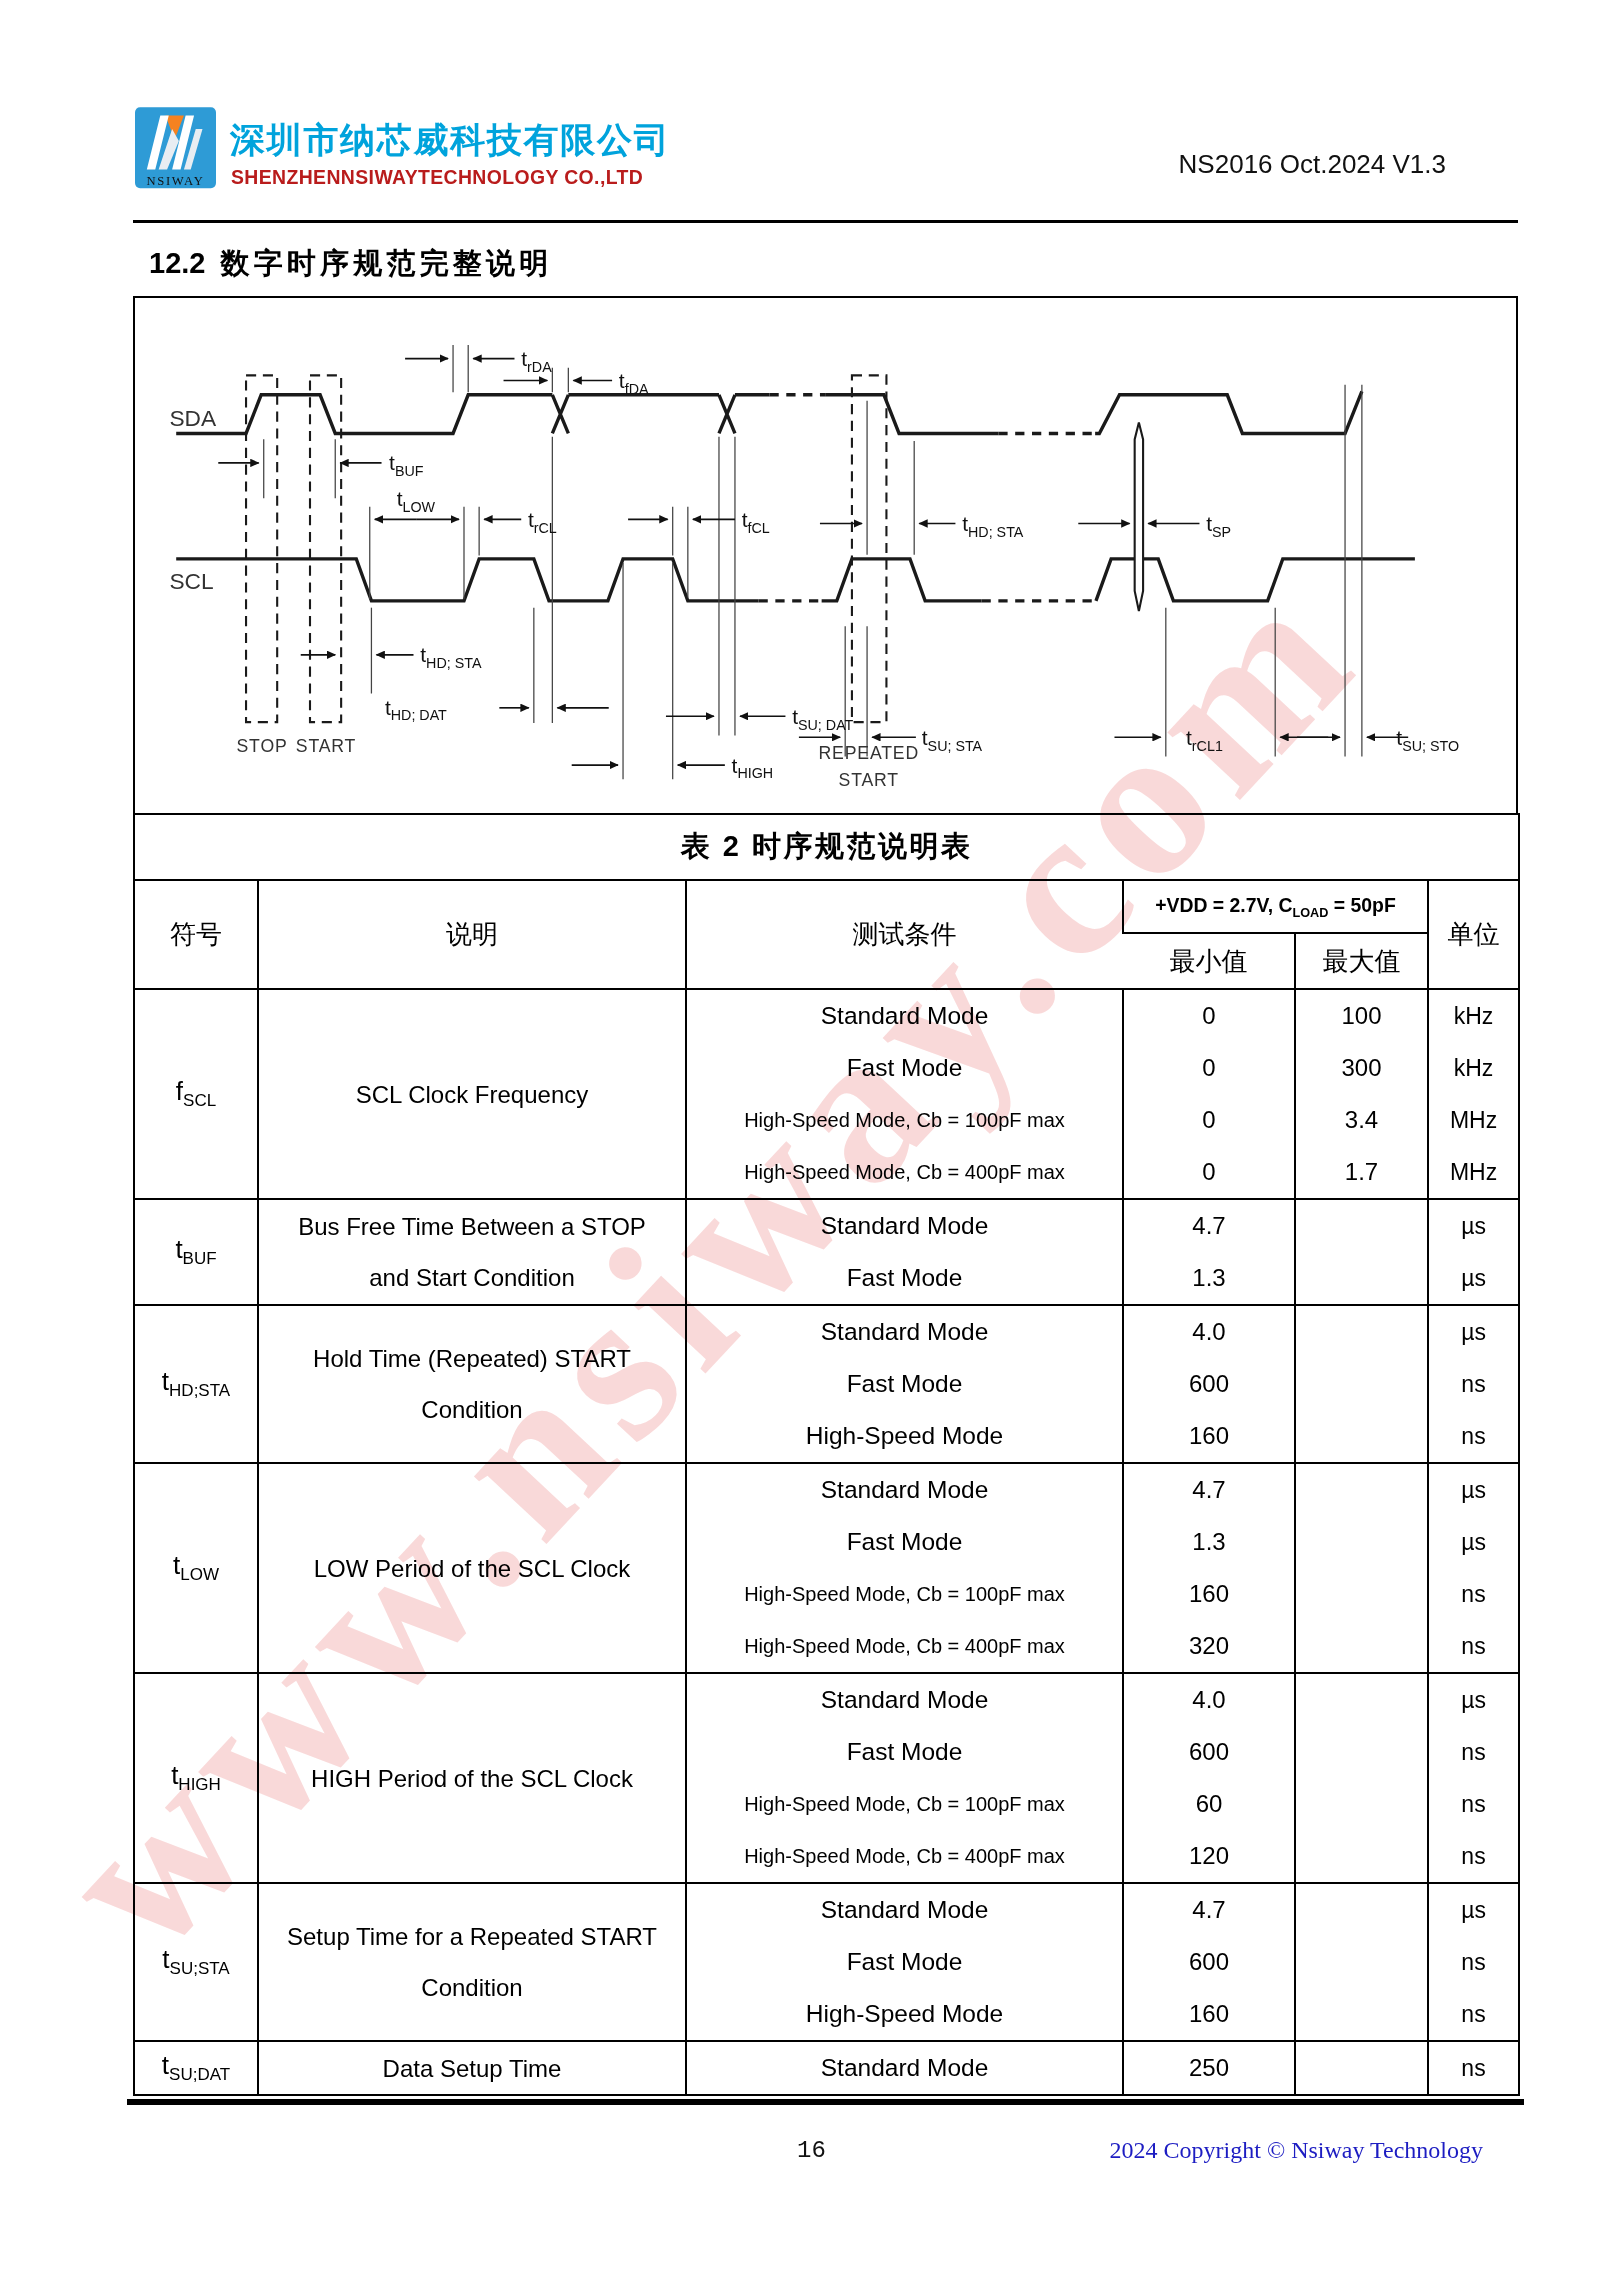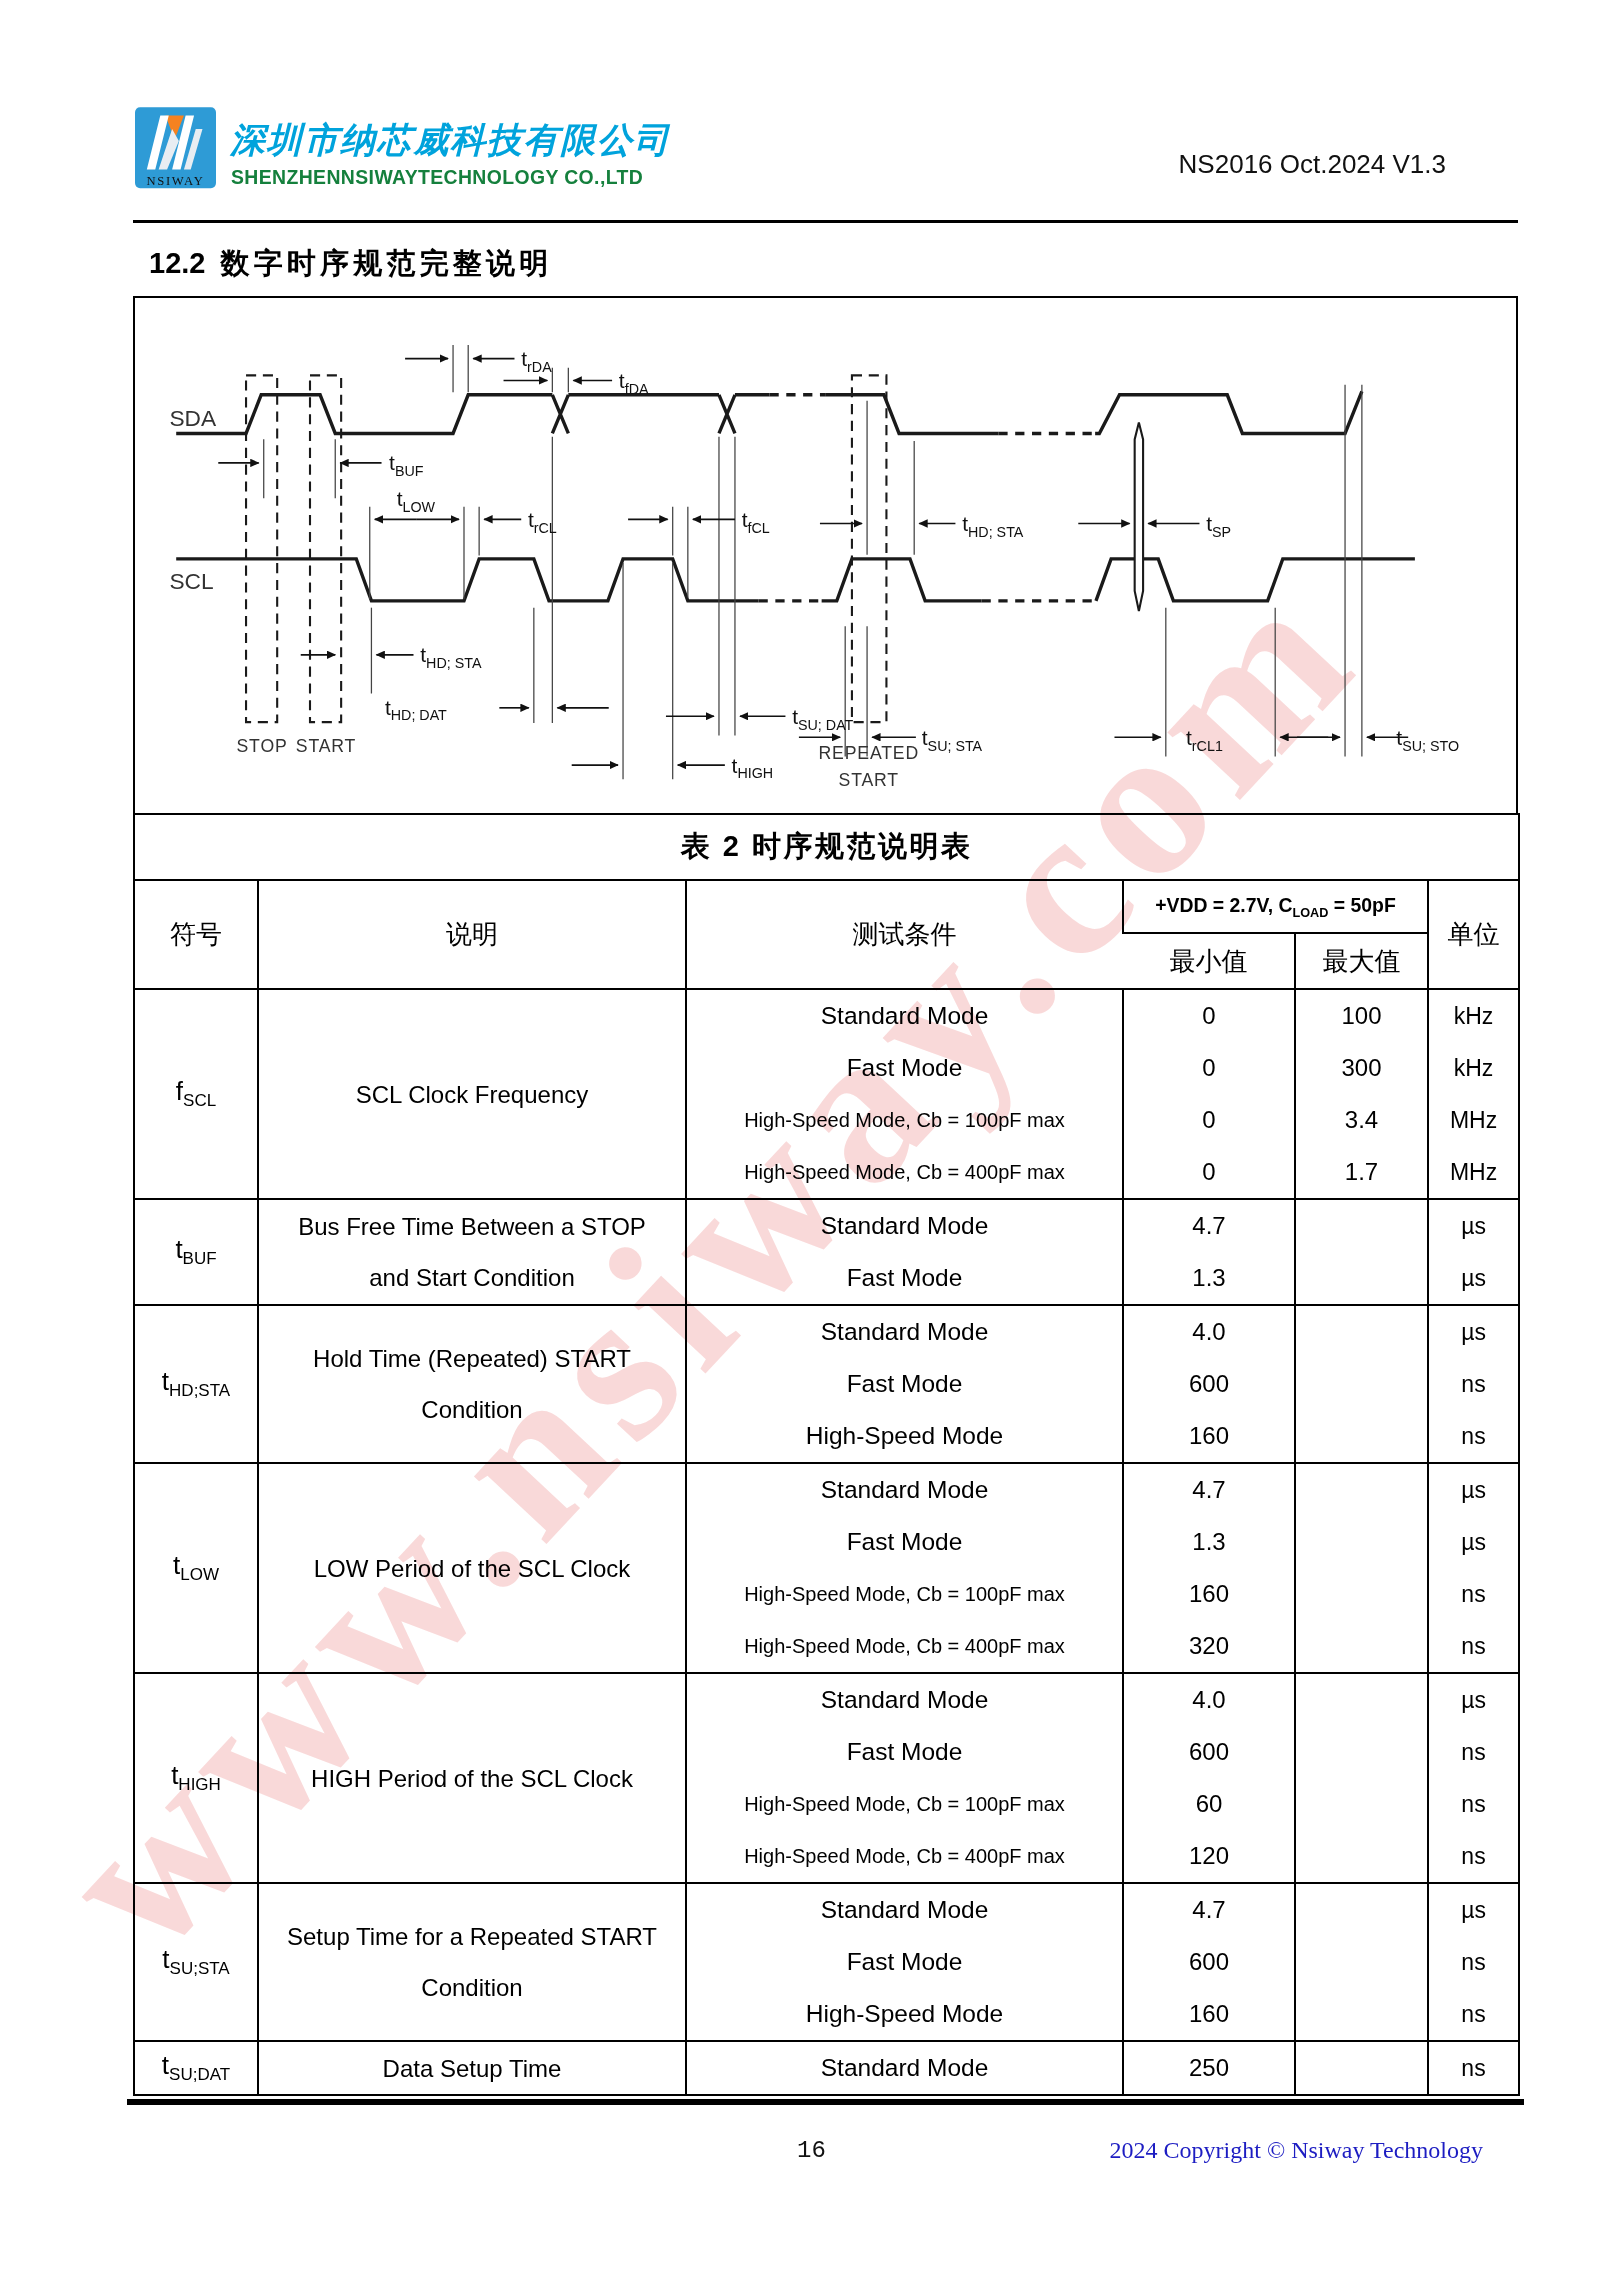--- a/index.html
+++ b/index.html
@@ -10,21 +10,21 @@
   
   .watermark{
     position:absolute;left:101px;top:1792px;z-index:0;white-space:nowrap;
     font-family:"Liberation Serif",serif;font-weight:bold;
     font-size:216px;letter-spacing:15px;color:rgba(235,128,128,0.30);
     transform:rotate(-47deg);transform-origin:left center;pointer-events:none;
   }
   .content{position:relative;z-index:1;}
   
   .hdr-logo{position:absolute;left:135px;top:107px;width:81px;height:83px;}
-  .hdr-cn{position:absolute;left:230px;top:117px;font-size:35px;font-weight:bold;color:#00A3DC;letter-spacing:1.7px;font-style:italic;}
+  .hdr-cn{position:absolute;left:230px;top:117px;font-size:35px;font-weight:bold;color:#00A3DC;letter-spacing:1.7px;}
   .hdr-en{position:absolute;left:231px;top:166px;font-size:19.4px;font-weight:bold;color:#00A3DC;letter-spacing:0.4px;}
   .hdr-doc{position:absolute;right:177px;top:149px;font-size:26px;font-weight:normal;color:#111;}
   .hdr-rule{position:absolute;left:133px;top:220px;width:1385px;height:3.4px;background:#000;}
   
   .sec-head{position:absolute;left:133px;top:244px;font-size:29px;font-weight:bold;color:#000;margin-left:16px;}
   .sec-head .cjk{letter-spacing:4.2px;margin-left:15px;}
   
   .diagram-box{position:absolute;left:133px;top:296px;width:1385px;height:517px;border:2.5px solid #000;border-bottom:none;box-sizing:border-box;background:transparent;}
   svg text{fill:#111;}
   .sig{font-size:27px;fill:#333;}
@@ -73,21 +73,21 @@
       <rect x="0" y="0" width="96" height="96" rx="6" fill="#2E9BD6"></rect>
       <polygon points="36,10 58,10 47,38" fill="#F58220"></polygon>
       <polygon points="14,74 30,10 40,10 24,74" fill="#ffffff"></polygon>
       <polygon points="28,74 44,26 52,40 38,74" fill="#e8edf2"></polygon>
       <polygon points="44,74 60,10 70,10 54,74" fill="#ffffff"></polygon>
       <polygon points="58,74 72,26 80,26 66,74" fill="#e8edf2"></polygon>
       <text x="48" y="92" text-anchor="middle" font-family="Liberation Serif,serif" font-size="15" fill="#ffffff" letter-spacing="2">NSIWAY</text>
     </svg>
   </div>
   <div class="hdr-cn" style="color: rgb(0, 163, 220);">深圳市纳芯威科技有限公司</div>
-  <div class="hdr-en" style="color: #15803d;">SHENZHENNSIWAYTECHNOLOGY CO.,LTD</div>
+  <div class="hdr-en" style="color: #b91c1c;">SHENZHENNSIWAYTECHNOLOGY CO.,LTD</div>
   <div class="hdr-doc">NS2016 Oct.2024 V1.3</div>
   <div class="hdr-rule"></div>
 
   <div class="sec-head">
     <span>12.2</span><span class="cjk">数字时序规范完整说明</span>
   </div>
 
   <div class="diagram-box">
     <svg width="1380" height="515" viewBox="0 0 1638 612">
       <defs>

